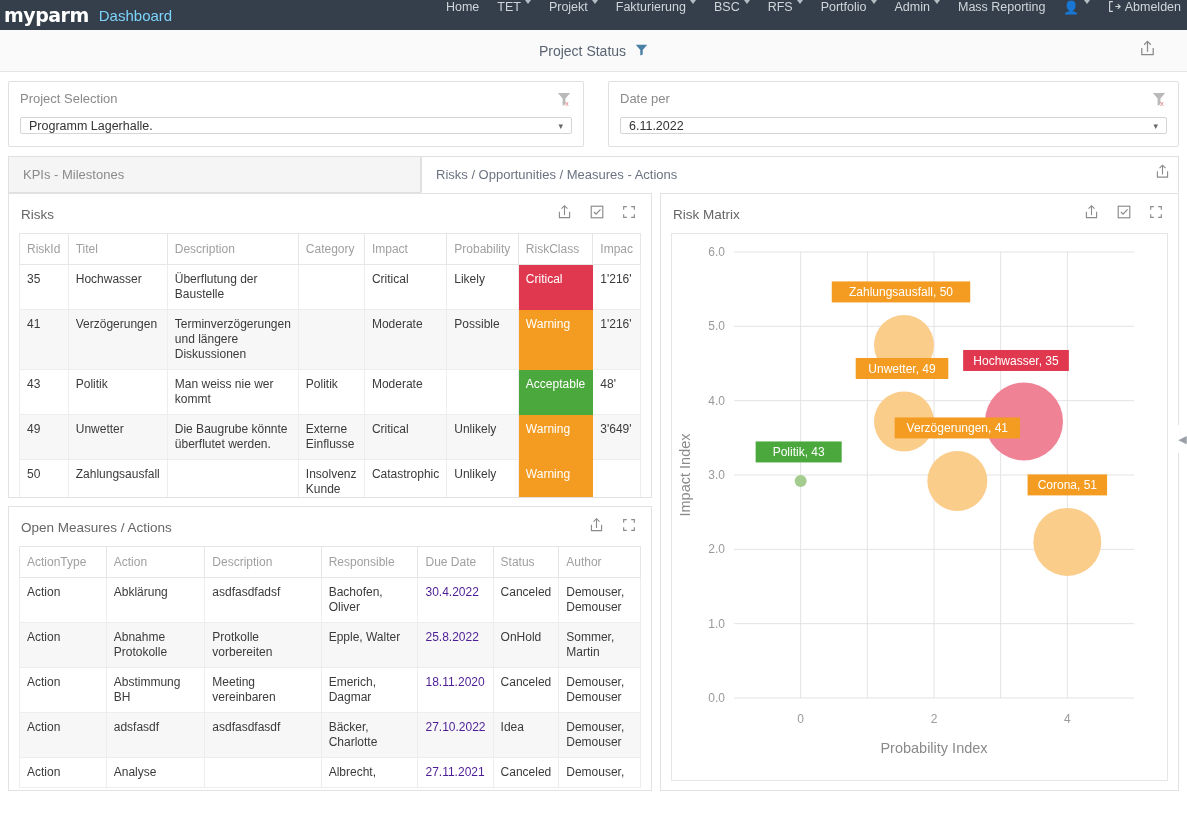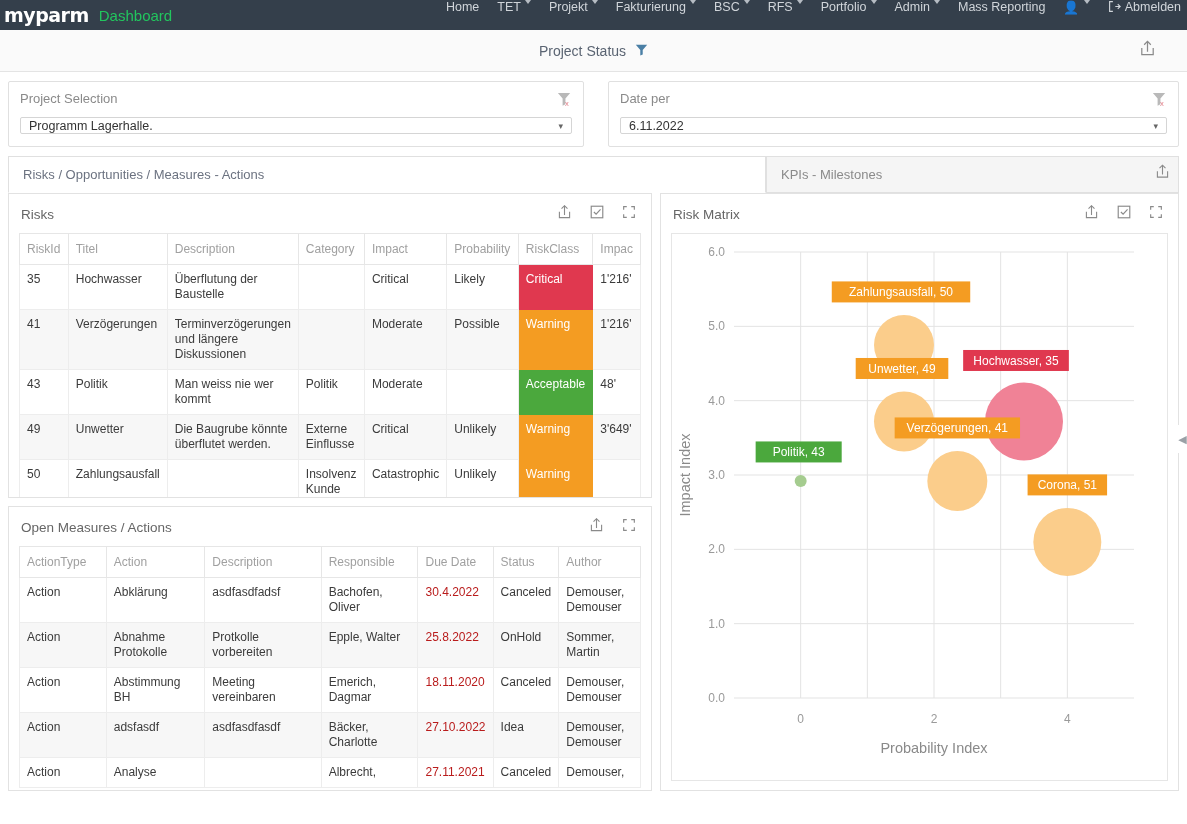--- a/index.html
+++ b/index.html
@@ -13,21 +13,21 @@
   .topbar {
     height: 30px; background: #343f4b; color: #c9cfd6;
     display: flex; align-items: center; font-size: 12.5px;
     position: relative;
   }
   .brand-logo {
     font-family: "DejaVu Sans", sans-serif;
     font-size: 19px; font-weight: 700; color: #ffffff;
     letter-spacing: -0.5px; margin-left: 4px; line-height: 1;
   }
-  .brand-sub { color: #22c55e; font-size: 15px; margin-left: 10px; }
+  .brand-sub { color: #7dd3fc; font-size: 15px; margin-left: 10px; }
   .nav-right { margin-left: auto; display: flex; align-items: center; gap: 0px; }
   .nav-item {
     color: #d0d5da; padding: 0 9px; font-size: 12.5px;
     white-space: nowrap; cursor: pointer; display: flex; align-items: flex-start; gap: 4px;
     height: 30px;
   }
   .caret {
     width: 0; height: 0; border-left: 3.5px solid transparent;
     border-right: 3.5px solid transparent; border-top: 4px solid #b6bcc3;
     display: inline-block;
@@ -83,21 +83,21 @@
   table { border-collapse: collapse; font-size: 12px; table-layout: fixed; }
   th {
     text-align: left; font-weight: normal; color: #a0a0a0; font-size: 12px;
     padding: 8px 7px; border: 1px solid #e6e6e6; vertical-align: top; background: #fff;
   }
   td {
     padding: 7px; border: 1px solid #ededed; color: #3b3b3b; vertical-align: top;
     line-height: 1.25;
   }
   tr.alt td { background: #f7f7f7; }
-  .due { color: #b91c1c; }
+  .due { color: #4c1d95; }
   
   .matrix-panel { height: 100%; border: 1px solid #e2e2e2; background: #fff; display: flex; flex-direction: column; }
   .chart-box { flex: 1; border: 1px solid #e6e6e6; margin: 0 10px 12px 10px; position: relative; }
   svg.chart { display: block; }
   
   .edge-arrow {
     position: absolute; right: 0; top: 425px; width: 9px; height: 28px;
     display: flex; align-items: center; justify-content: center;
     color: #9aa0a6; font-size: 11px; cursor: pointer; background: #fff;
   }
@@ -199,22 +199,22 @@
         </svg>
     </span>
     <div class="select-box">
       <span>6.11.2022</span>
       <span class="select-caret">▾</span>
     </div>
   </div>
 </div>
 
 <div class="tabrow">
+  <div class="tab inactive">KPIs - Milestones</div>
   <div class="tab active">Risks / Opportunities / Measures - Actions</div>
-  <div class="tab inactive">KPIs - Milestones</div>
   <span class="tab-export">
     <svg width="17" height="17" viewBox="0 0 20 20" fill="none" stroke="#8a8a8a" stroke-width="1.3">
       <path d="M4 9v7h12V9"></path>
         <path d="M10 13V2"></path>
         <path d="M6.5 5.5L10 2l3.5 3.5"></path>
     </svg>
   </span>
 </div>
 
 <div class="content">

